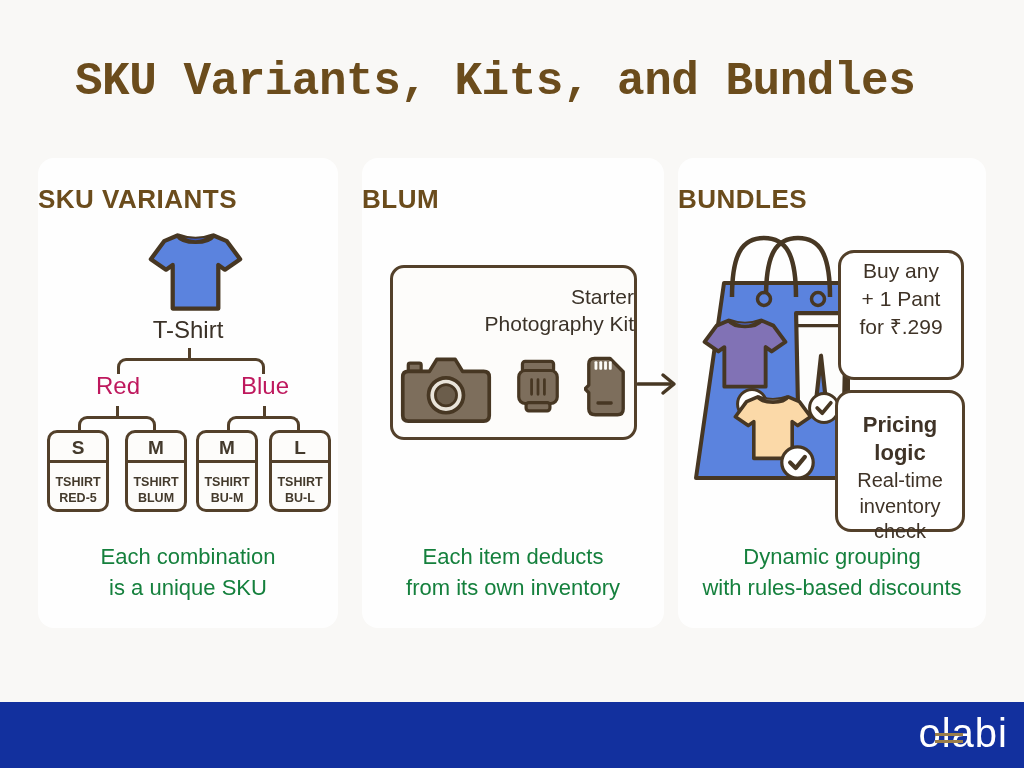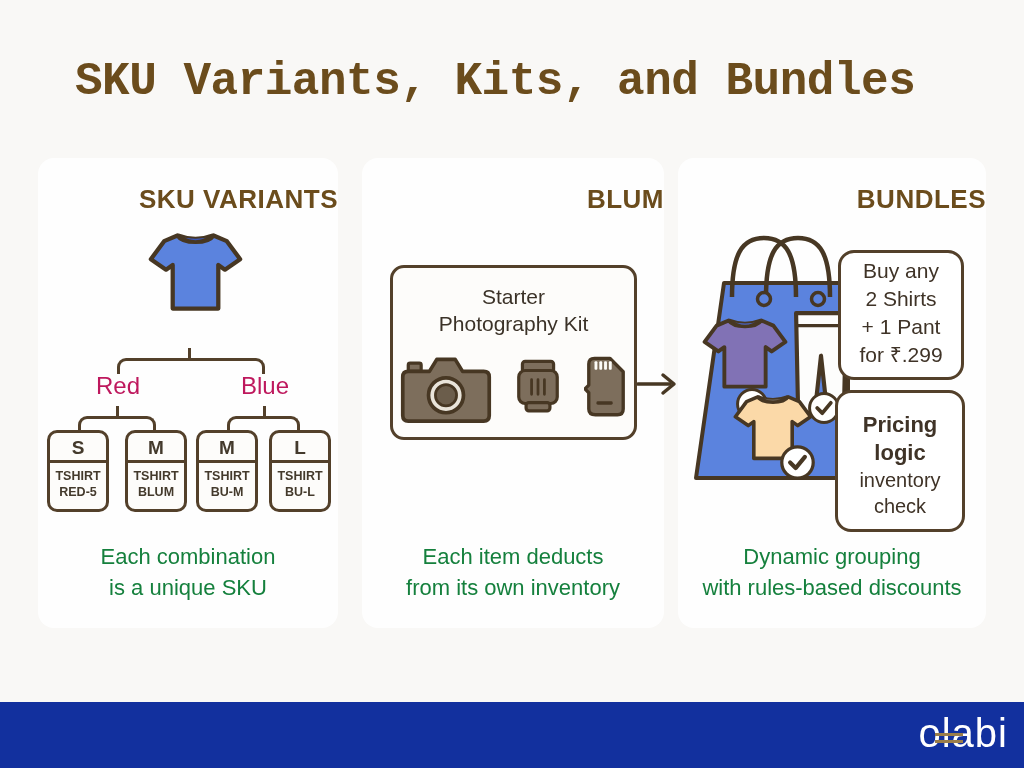--- a/index.html
+++ b/index.html
@@ -16,21 +16,21 @@
     font-size:46px; font-weight:bold; color:#6b4c1c; letter-spacing:-0.5px;font-family:Liberation Mono, monospace;
   }
   .card {
     position:absolute; top:158px; height:470px;
     background:#fefefe; border-radius:16px;
   }
   .card-variants { left:38px;  width:300px; }
   .card-kits     { left:362px; width:302px; }
   .card-bundles  { left:678px; width:308px; }
   .card-heading {
-    position:absolute; top:26px; left:0; width:100%; text-align:right;
+    position:absolute; top:26px; left:0; width:100%; text-align:left;
     font-size:26px; font-weight:bold; color:#6b4c1c; letter-spacing:0.5px;
   }
   
   .tshirt-main { position:absolute; left:110px; top:72px; }
   .product-label {
     position:absolute; top:158px; left:0; width:100%; text-align:center;
     font-size:24px; color:#3b3228;
   }
   .stub { position:absolute; width:3px; background:#53402a; }
   .stub-root  { left:150px; top:190px; height:11px; }
@@ -54,32 +54,32 @@
     position:absolute; top:272px; width:62px; height:82px;
     border:3px solid #53402a; border-radius:10px; background:#fdfcfa;
     text-align:center; overflow:hidden;
   }
   .sku-box-1 { left:9px; } .sku-box-2 { left:87px; }
   .sku-box-3 { left:158px; } .sku-box-4 { left:231px; }
   .sku-size {
     height:30px; line-height:29px; font-size:19px; font-weight:bold;
     color:#443a2c; border-bottom:3px solid #53402a;
   }
-  .sku-code { padding-top:5px; font-size:12.5px; font-weight:bold; line-height:1.3; color:#443a2c; }
+  .sku-code { padding-top:11px; font-size:12.5px; font-weight:bold; line-height:1.3; color:#443a2c; }
   .sku-code span { display:block; }
   .card-caption {
     position:absolute; top:384px; left:0; width:100%; text-align:center;
     font-size:22px; line-height:1.4; color:#15803d;
   }
   .card-caption span { display:block; }
   
   .kit-box {
     position:absolute; left:28px; top:107px; width:247px; height:175px;
     border:3px solid #53402a; border-radius:14px; background:#fdfcfa;
-    text-align:center;
+    text-align:right;
   }
   .kit-name { margin-top:15px; font-size:21px; line-height:1.3; color:#3b3228; }
   .kit-name span { display:block; }
   .kit-icons {
     margin-top:13px; display:flex; justify-content:center; align-items:center; gap:24px;
   }
   .sold-label {
     position:absolute; top:302px; left:0; width:100%; text-align:center;
     font-size:24px; color:#3b3228;
   }
@@ -117,20 +117,21 @@
 <h1 class="page-title">SKU Variants, Kits, and Bundles</h1>
 
 <section class="card card-variants">
   <h2 class="card-heading">SKU VARIANTS</h2>
 
   <svg class="tshirt-main" width="95" height="85" viewBox="0 0 100 88">
     <path d="M31,5 C37,14 63,14 69,5 L83,11 L97,30 L81,41 L74,36 V82 H26 V36 L19,41 L3,30 L17,11 Z" fill="#5b83de" stroke="#473723" stroke-width="4.5" stroke-linejoin="round"></path>
     <path d="M32,4 Q50,18 68,4 Q50,11 32,4 Z" fill="#3a55b4" stroke="#473723" stroke-width="2"></path>
   </svg>
 
+  <div class="product-label">T-Shirt</div>
 
   <div class="stub stub-root"></div>
   <div class="bracket bracket-root"></div>
 
   <div class="branch-label branch-red">Red</div>
   <div class="branch-label branch-blue">Blue</div>
 
   <div class="stub stub-red"></div>
   <div class="stub stub-blue"></div>
   <div class="bracket bracket-red"></div>
@@ -253,31 +254,31 @@
     </svg>
 
     <svg x="91" y="214" width="37" height="37" viewBox="0 0 40 40">
       <circle cx="20" cy="20" r="17" fill="#ffffff" stroke="#473723" stroke-width="3.5"></circle>
       <path d="M12,20 L18,26 L28,14" fill="none" stroke="#473723" stroke-width="4.5" stroke-linecap="round" stroke-linejoin="round"></path>
     </svg>
   </svg>
 
   <div class="callout offer-box">
     <span>Buy any</span>
-    <span>2 Shirts</span>
     <span>+ 1 Pant</span>
     <span>for ₹.299</span>
   </div>
 
   <div class="callout pricing-box">
     <div class="pricing-title">
       <span>Pricing</span>
       <span>logic</span>
     </div>
     <div class="pricing-lines">
+      <span>Real-time</span>
       <span>inventory</span>
       <span>check</span>
     </div>
   </div>
 
   <div class="card-caption">
     <span>Dynamic grouping</span>
     <span>with rules-based discounts</span>
   </div>
 </section>

